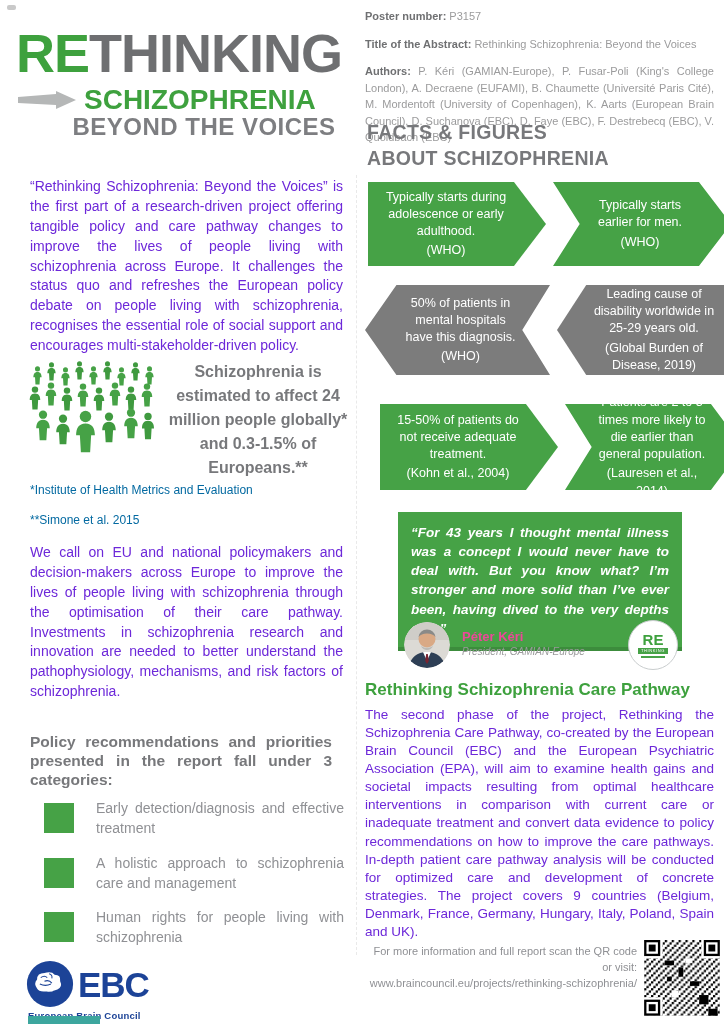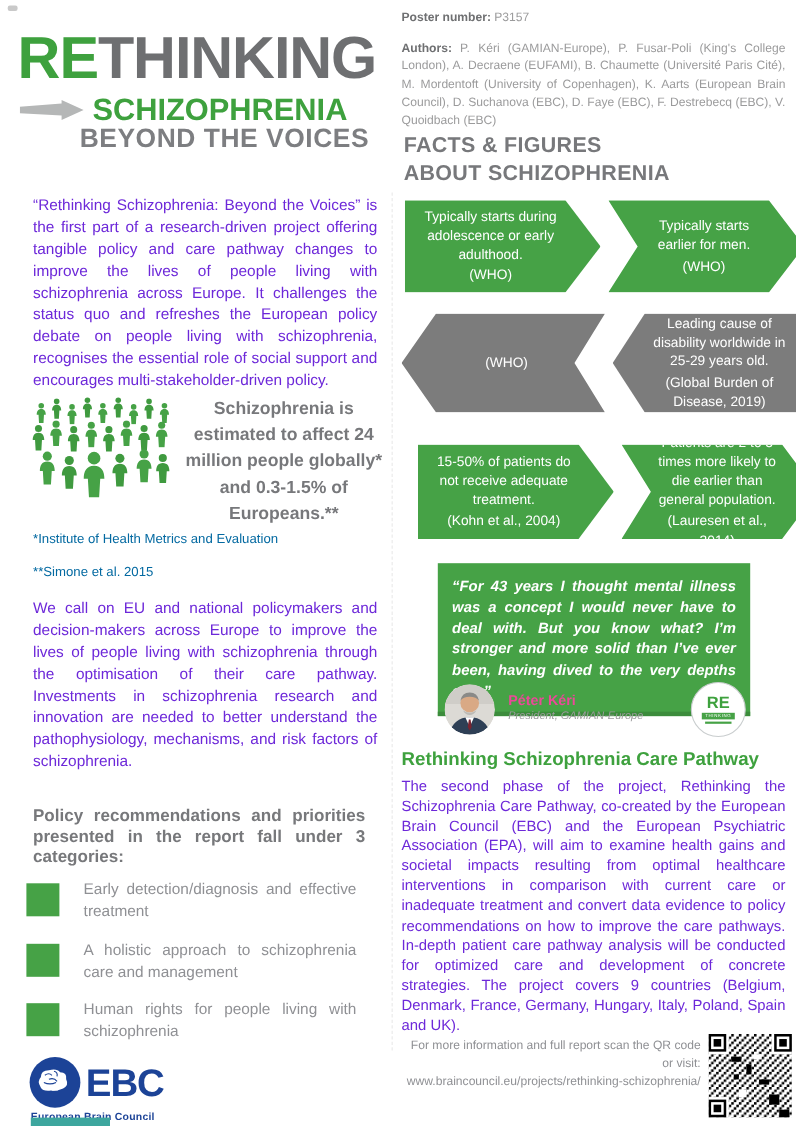--- a/index.html
+++ b/index.html
@@ -20,21 +20,21 @@
   .intro{position:absolute;left:30px;top:177px;width:313px;}
   .cta{position:absolute;left:30px;top:543px;width:313px;}
 
   .crowd{position:absolute;left:26px;top:358px;}
   .stat-text{position:absolute;left:168px;top:360px;width:180px;text-align:center;font-size:16px;font-weight:700;color:#77787b;line-height:1.5;}
   .footnote{position:absolute;left:30px;color:#0369a1;font-size:12px;}
   .fn1{top:483px;}
   .fn2{top:513px;}
 
   .policy-heading{position:absolute;left:30px;top:733px;width:302px;font-size:15.5px;font-weight:700;color:#77787b;line-height:1.22;text-align:justify;}
-  .policy-list{position:absolute;left:24px;top:798px;width:300px;}
+  .policy-list{position:absolute;left:44px;top:798px;width:300px;}
   .policy-item{display:flex;align-items:center;margin-bottom:14px;}
   .policy-square{flex:0 0 30px;width:30px;height:30px;background:#46a246;margin-right:22px;}
   .policy-text{font-size:14px;line-height:1.45;color:#8f9094;text-align:justify;width:248px;}
 
   .ebc{position:absolute;left:26px;top:960px;width:150px;}
   .ebc-top{display:flex;align-items:center;}
   .ebc-acronym{font-size:35px;font-weight:800;color:#1c4397;letter-spacing:-1px;margin-left:4px;line-height:1;}
   .ebc-name{font-size:9.5px;font-weight:700;color:#1c4397;margin-top:2px;margin-left:2px;letter-spacing:.2px;}
   .teal-bar{position:absolute;left:28px;top:1016px;width:72px;height:8px;background:#3da69e;}
 
@@ -179,20 +179,24 @@
   <div class="teal-bar"></div>
 
   <div class="divider"></div>
 
   <div class="meta">
     <div class="meta-line">
       <span class="lbl">Poster number:</span>
       <span class="val">P3157</span>
     </div>
     <div class="meta-line">
+      <span class="lbl">Title of the Abstract:</span>
+      <span class="val">Rethinking Schizophrenia: Beyond the Voices</span>
+    </div>
+    <div class="meta-line">
       <span class="lbl">Authors:</span>
       <span class="val">P. Kéri (GAMIAN-Europe), P. Fusar-Poli (King's College London), A. Decraene (EUFAMI), B. Chaumette (Université Paris Cité), M. Mordentoft (University of Copenhagen), K. Aarts (European Brain Council), D. Suchanova (EBC), D. Faye (EBC), F. Destrebecq (EBC), V. Quoidbach (EBC)</span>
     </div>
   </div>
 
   <div class="facts-heading">
     <div>FACTS &amp; FIGURES</div>
     <div>ABOUT SCHIZOPHRENIA</div>
   </div>
 
@@ -207,20 +211,21 @@
       <div class="txt-wrap">
         <div>Typically starts earlier for men.</div>
         <div class="src">(WHO)</div>
       </div>
     </div>
   </div>
 
   <div class="chev-row row2">
     <div class="chev grayc la">
       <div class="txt-wrap">
+        <div>50% of patients in mental hospitals have this diagnosis.</div>
         <div class="src">(WHO)</div>
       </div>
     </div>
     <div class="chev grayc lb">
       <div class="txt-wrap">
         <div>Leading cause of disability worldwide in 25-29 years old.</div>
         <div class="src">(Global Burden of Disease, 2019)</div>
       </div>
     </div>
   </div>

